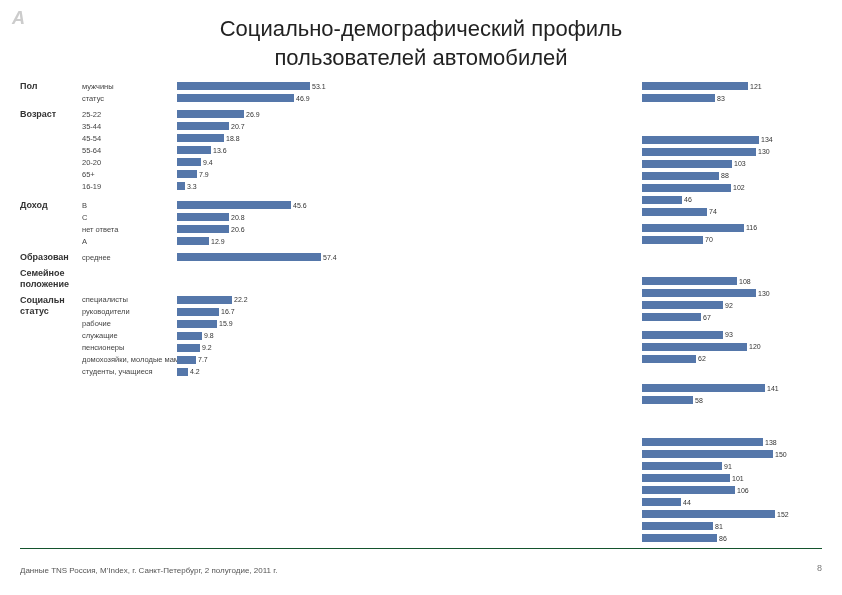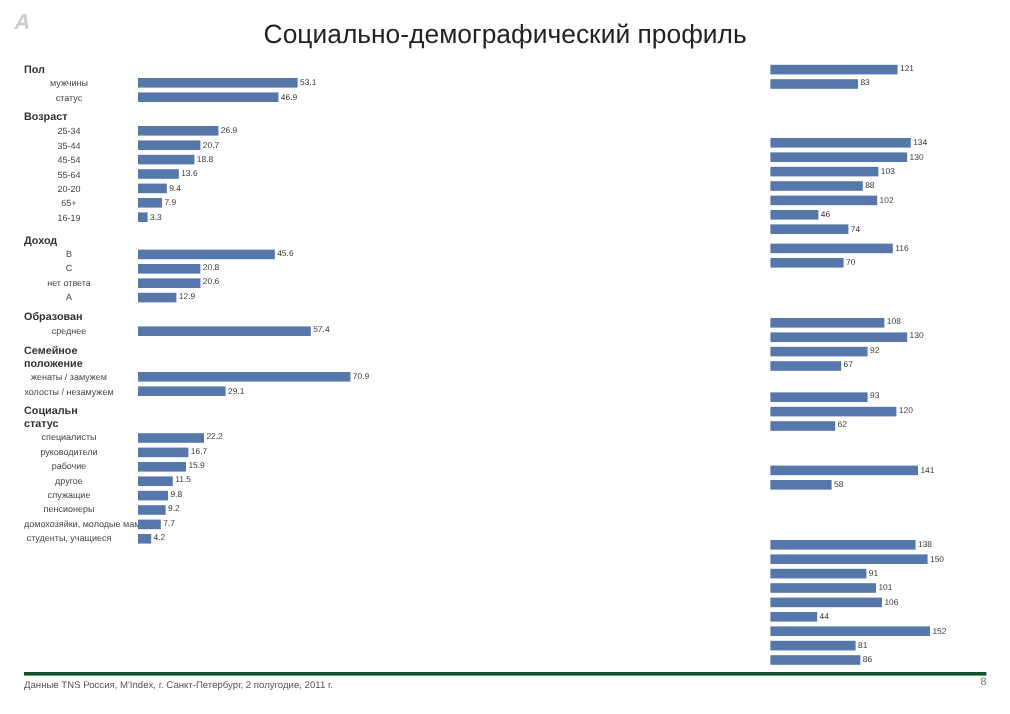--- a/index.html
+++ b/index.html
@@ -34,22 +34,22 @@
       font-size: 22px;
       font-weight: normal;
       color: #222;
       margin-top: 5px;
       margin-bottom: 8px;
       line-height: 1.3;
     }
     .footer {
       font-size: 8px;
       color: #555;
-      border-top: 3px solid #14532d;
-      padding-top: 3px;
+      border-top: 1px solid #14532d;
+      padding-top: 17px;
       margin-top: 4px;
     }
     .page-num {
       position: absolute;
       bottom: 22px;
       right: 20px;
       font-size: 9px;
       color: #777;
     }
     .main-content {
@@ -65,21 +65,20 @@
     }
     .right-side {
       width: 180px;
       display: flex;
       flex-direction: column;
       gap: 1px;
     }
     .group-row {
       display: flex;
       align-items: flex-start;
-      flex-direction: column;
     }
     .g-label {
       width: 62px;
       font-size: 9px;
       font-weight: bold;
       color: #333;
       flex-shrink: 0;
       line-height: 1.2;
       padding-top: 1px;
     }
@@ -88,21 +87,21 @@
       display: flex;
       flex-direction: column;
     }
     .bar-line {
       display: flex;
       align-items: center;
       height: 12px;
     }
     .b-label {
       width: 95px;
-      text-align: center;
+      text-align: left;
       font-size: 7.5px;
       color: #444;
       padding-right: 20px;
       flex-shrink: 0;
       white-space: nowrap;
     }
     .b-bar {
       height: 8px;
       background: #5577aa;
     }
@@ -128,20 +127,21 @@
     }
   </style>
 </head>
 <body>
 
 <div class="page">
   <div class="logo">A</div>
 
   <div class="title">
     <div>Социально-демографический профиль</div>
+    <div>пользователей автомобилей</div>
   </div>
 
   <div class="main-content">
 
     <div class="left-side" id="left-chart">
     <div class="group-row">
           <div class="g-label">Пол</div>
           <div class="g-bars">
             <div class="bar-line">
               <div class="b-label">мужчины</div>
@@ -153,21 +153,21 @@
               <div class="b-bar" style="width: 117px;"></div>
               <div class="b-val">46.9</div>
             </div>
           </div>
         </div>
         <div style="height: 2px;"></div>
         <div class="group-row">
           <div class="g-label">Возраст</div>
           <div class="g-bars">
             <div class="bar-line">
-              <div class="b-label">25-34</div>
+              <div class="b-label">25-22</div>
               <div class="b-bar" style="width: 67px;"></div>
               <div class="b-val">26.9</div>
             </div>
             <div class="bar-line">
               <div class="b-label">35-44</div>
               <div class="b-bar" style="width: 52px;"></div>
               <div class="b-val">20.7</div>
             </div>
             <div class="bar-line">
               <div class="b-label">45-54</div>
@@ -230,32 +230,20 @@
             <div class="bar-line">
               <div class="b-label">среднее</div>
               <div class="b-bar" style="width: 144px;"></div>
               <div class="b-val">57.4</div>
             </div>
           </div>
         </div>
         <div style="height: 2px;"></div>
         <div class="group-row">
           <div class="g-label">Семейное<br>положение</div>
-          <div class="g-bars">
-            <div class="bar-line">
-              <div class="b-label">женаты / замужем</div>
-              <div class="b-bar" style="width: 177px;"></div>
-              <div class="b-val">70.9</div>
-            </div>
-            <div class="bar-line">
-              <div class="b-label">холосты / незамужем</div>
-              <div class="b-bar" style="width: 73px;"></div>
-              <div class="b-val">29.1</div>
-            </div>
-          </div>
         </div>
         <div style="height: 2px;"></div>
         <div class="group-row">
           <div class="g-label">Социальн<br>статус</div>
           <div class="g-bars">
             <div class="bar-line">
               <div class="b-label">специалисты</div>
               <div class="b-bar" style="width: 55px;"></div>
               <div class="b-val">22.2</div>
             </div>
@@ -263,25 +251,20 @@
               <div class="b-label">руководители</div>
               <div class="b-bar" style="width: 42px;"></div>
               <div class="b-val">16.7</div>
             </div>
             <div class="bar-line">
               <div class="b-label">рабочие</div>
               <div class="b-bar" style="width: 40px;"></div>
               <div class="b-val">15.9</div>
             </div>
             <div class="bar-line">
-              <div class="b-label">другое</div>
-              <div class="b-bar" style="width: 29px;"></div>
-              <div class="b-val">11.5</div>
-            </div>
-            <div class="bar-line">
               <div class="b-label">служащие</div>
               <div class="b-bar" style="width: 25px;"></div>
               <div class="b-val">9.8</div>
             </div>
             <div class="bar-line">
               <div class="b-label">пенсионеры</div>
               <div class="b-bar" style="width: 23px;"></div>
               <div class="b-val">9.2</div>
             </div>
             <div class="bar-line">

